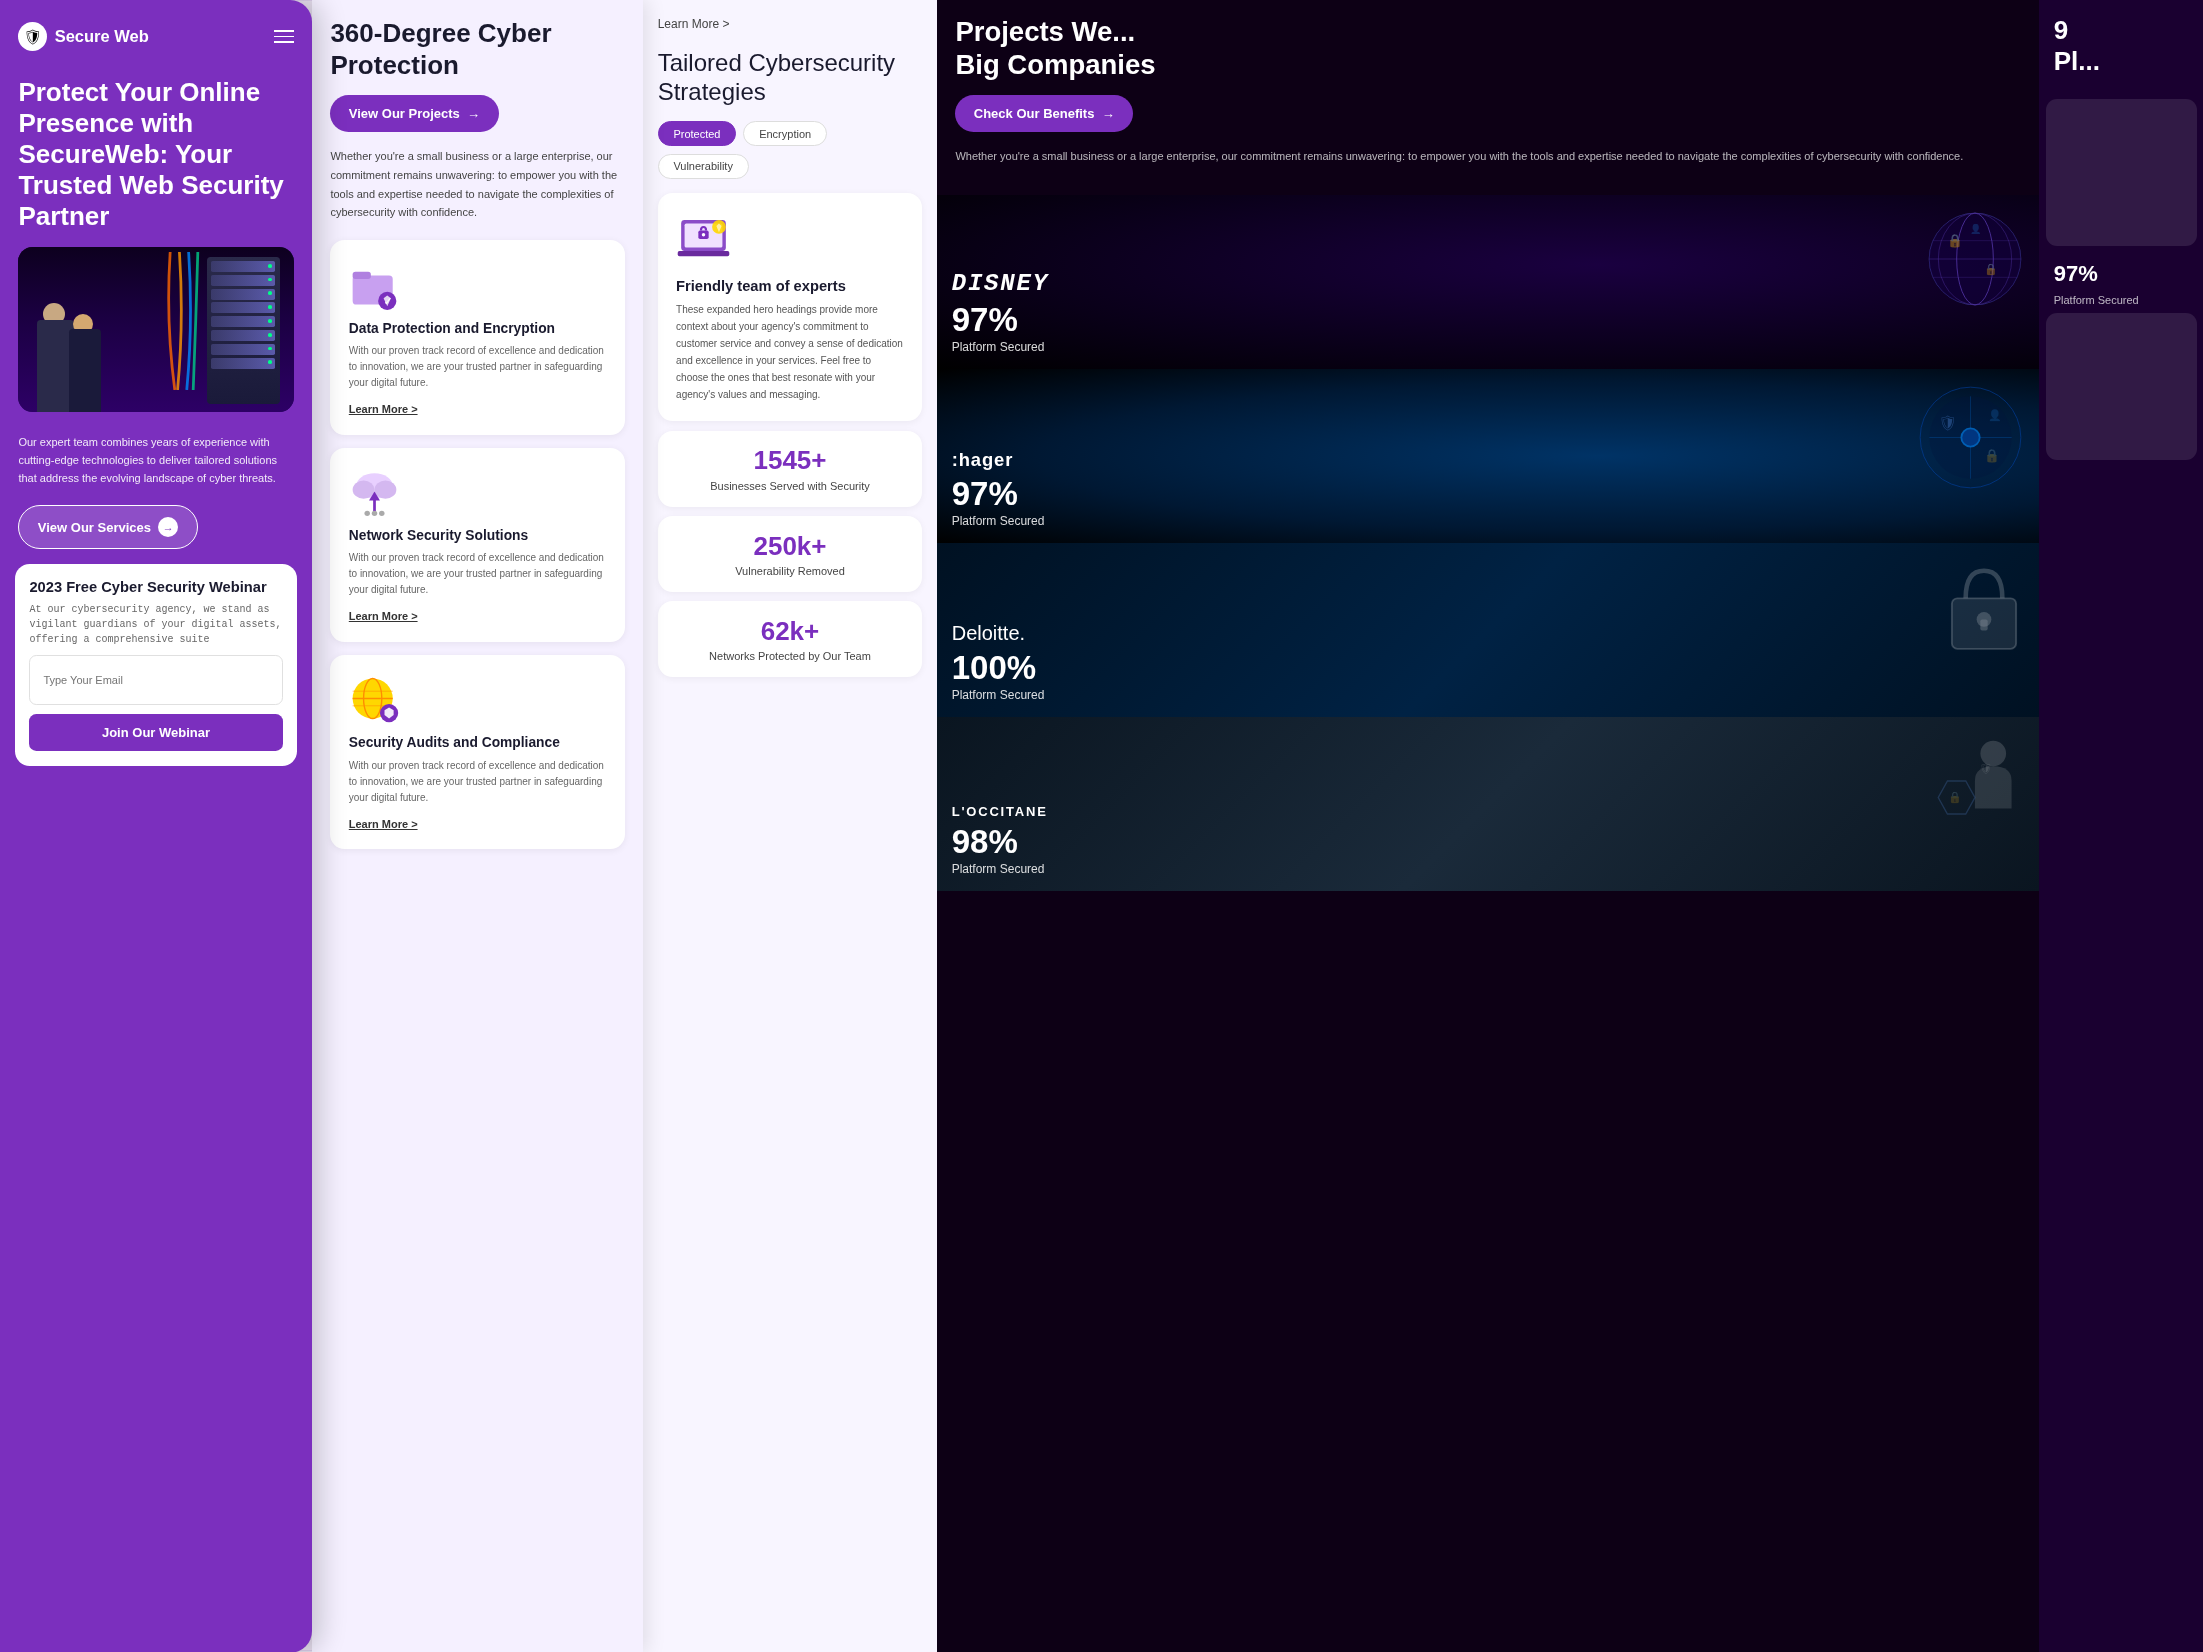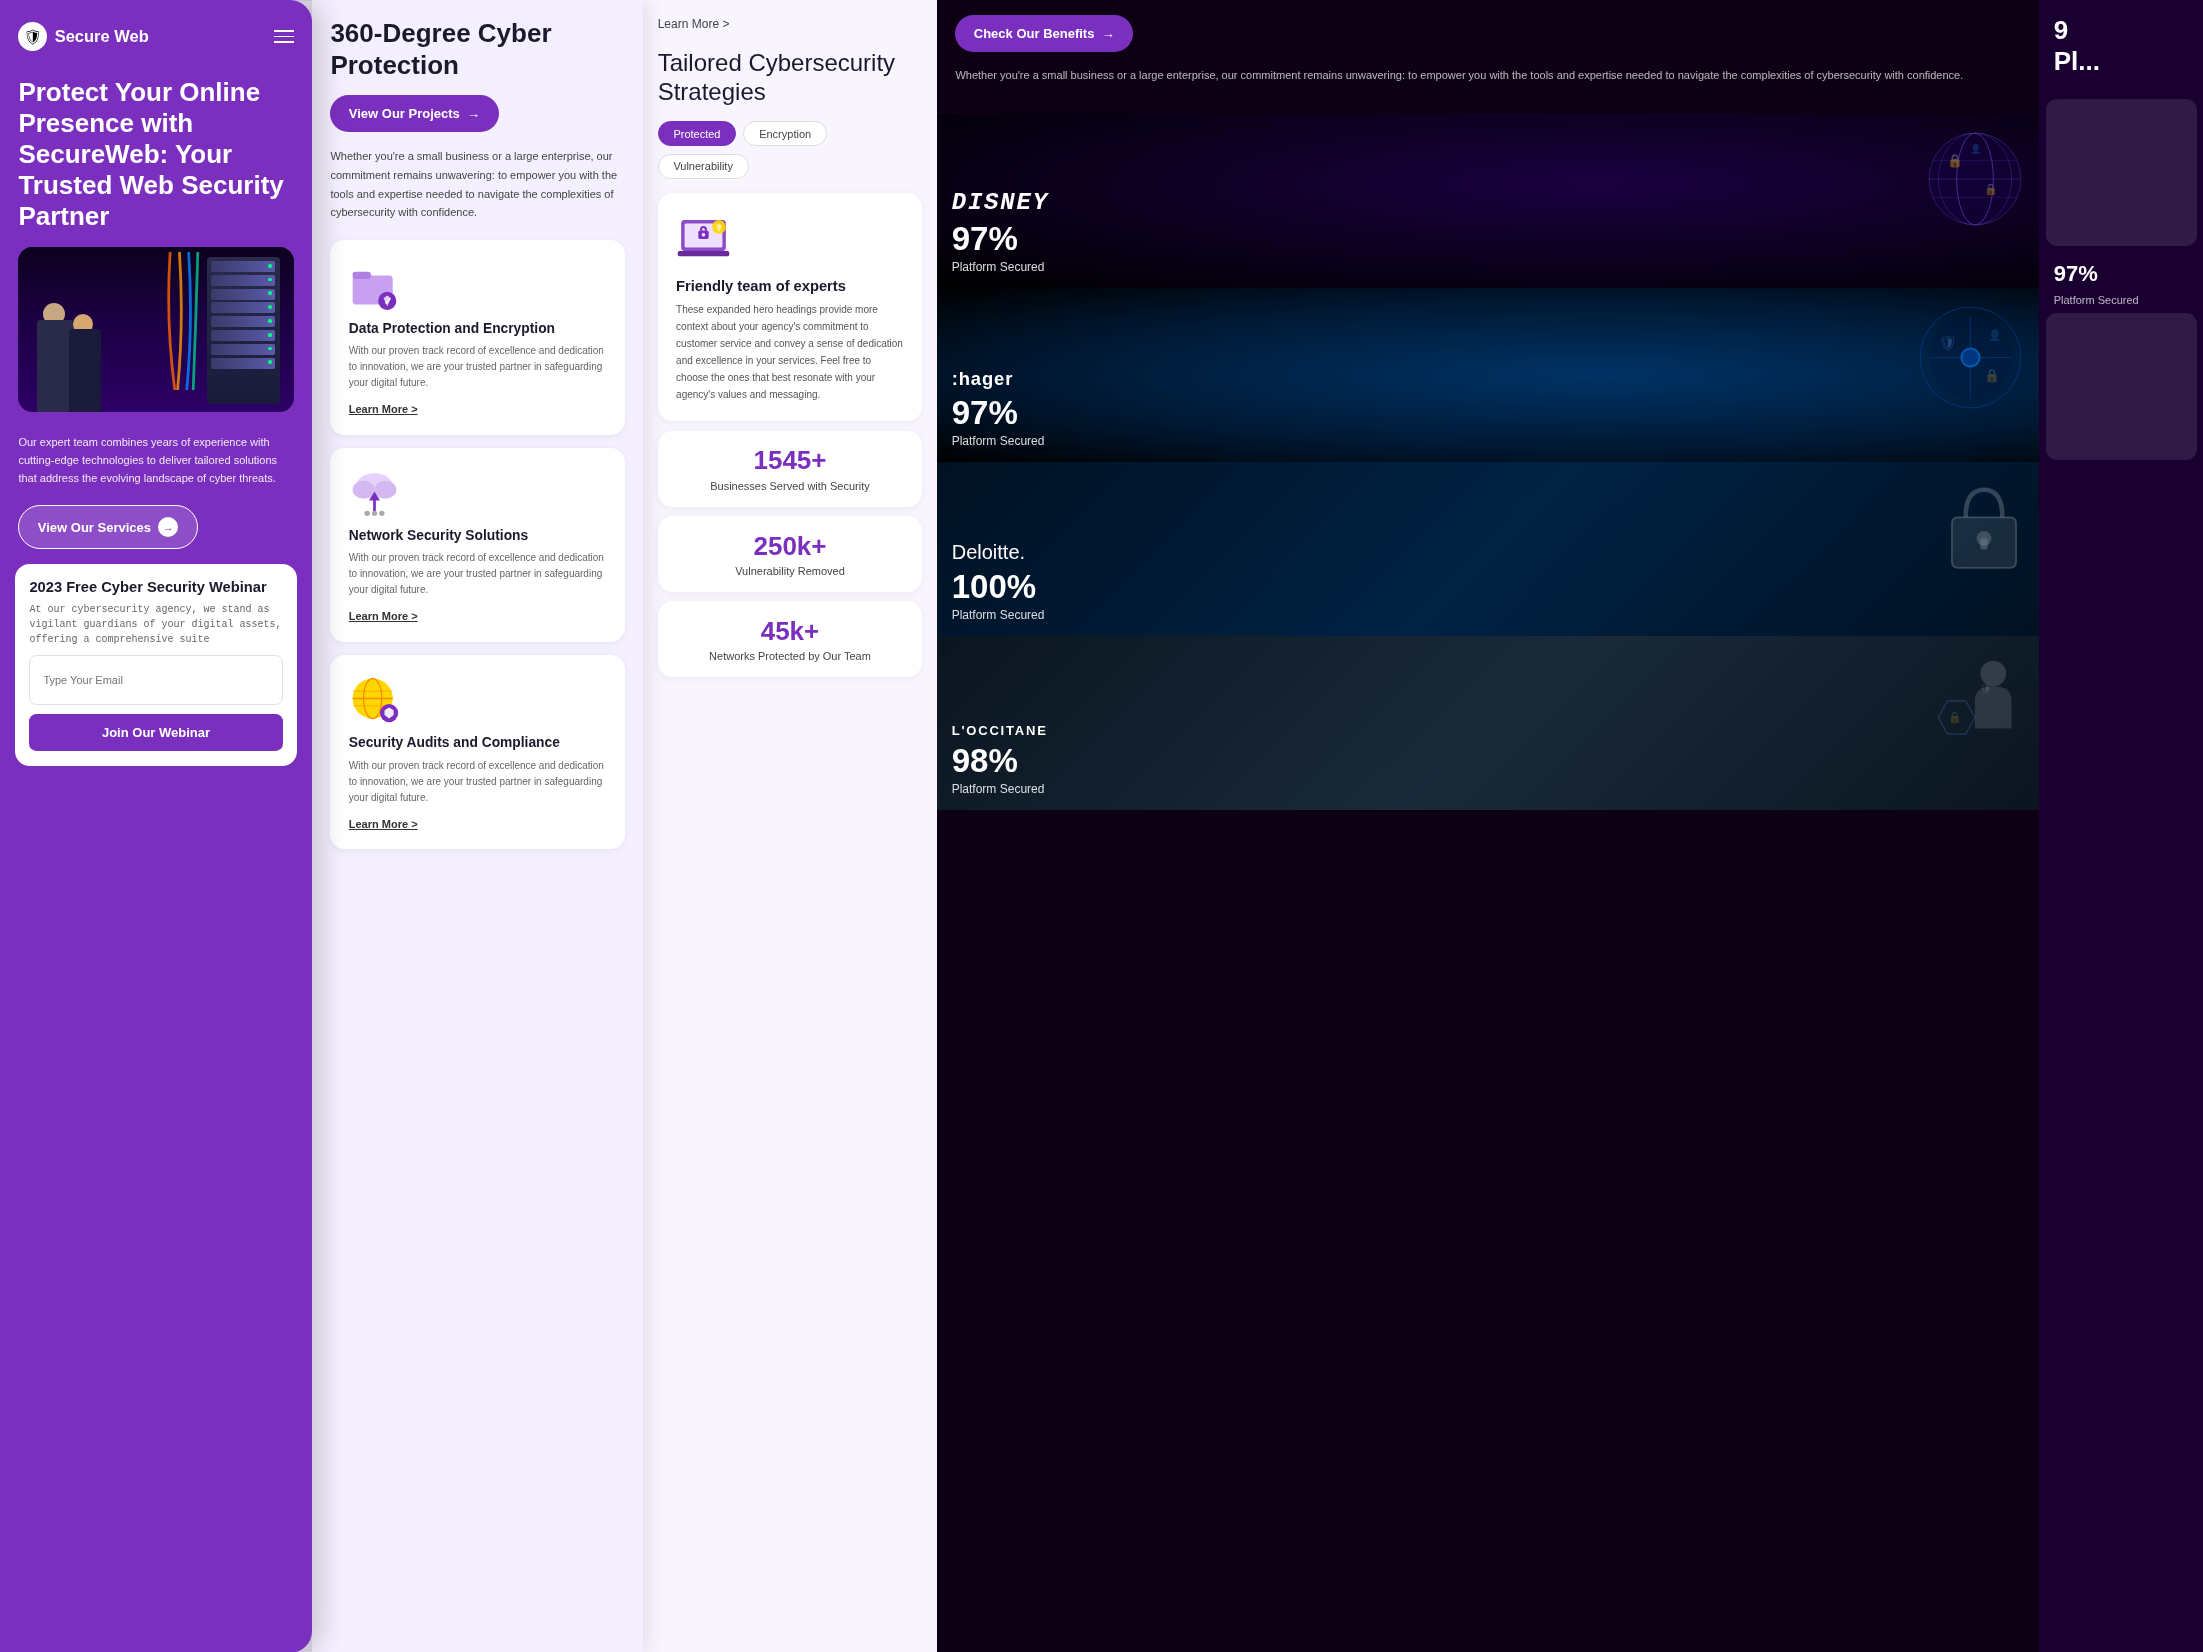--- a/index.html
+++ b/index.html
@@ -825,27 +825,30 @@
       <div class="stat-number">1545+</div>
       <div class="stat-label">Businesses Served  with Security</div>
     </div>
 
     <div class="stats-card">
       <div class="stat-number">250k+</div>
       <div class="stat-label">Vulnerability Removed</div>
     </div>
 
     <div class="stats-card">
-      <div class="stat-number">45k+</div>
+      <div class="stat-number">62k+</div>
       <div class="stat-label">Networks Protected  by Our Team</div>
     </div>
   </div>
 
   <div class="panel-4">
     <div class="panel-4-header">
+      <h2 class="panel-4-title">
+        Projects We...<br>Big Companies
+      </h2>
 
       <button class="btn-check-benefits">
         <span>Check Our Benefits</span>
         <span>→</span>
       </button>
 
       <p class="panel-4-desc">Whether you're a small business or a large enterprise, our commitment remains unwavering: to empower you with the tools and expertise needed to navigate the complexities of cybersecurity with confidence.</p>
     </div>
 
     <div class="project-cards-container">

